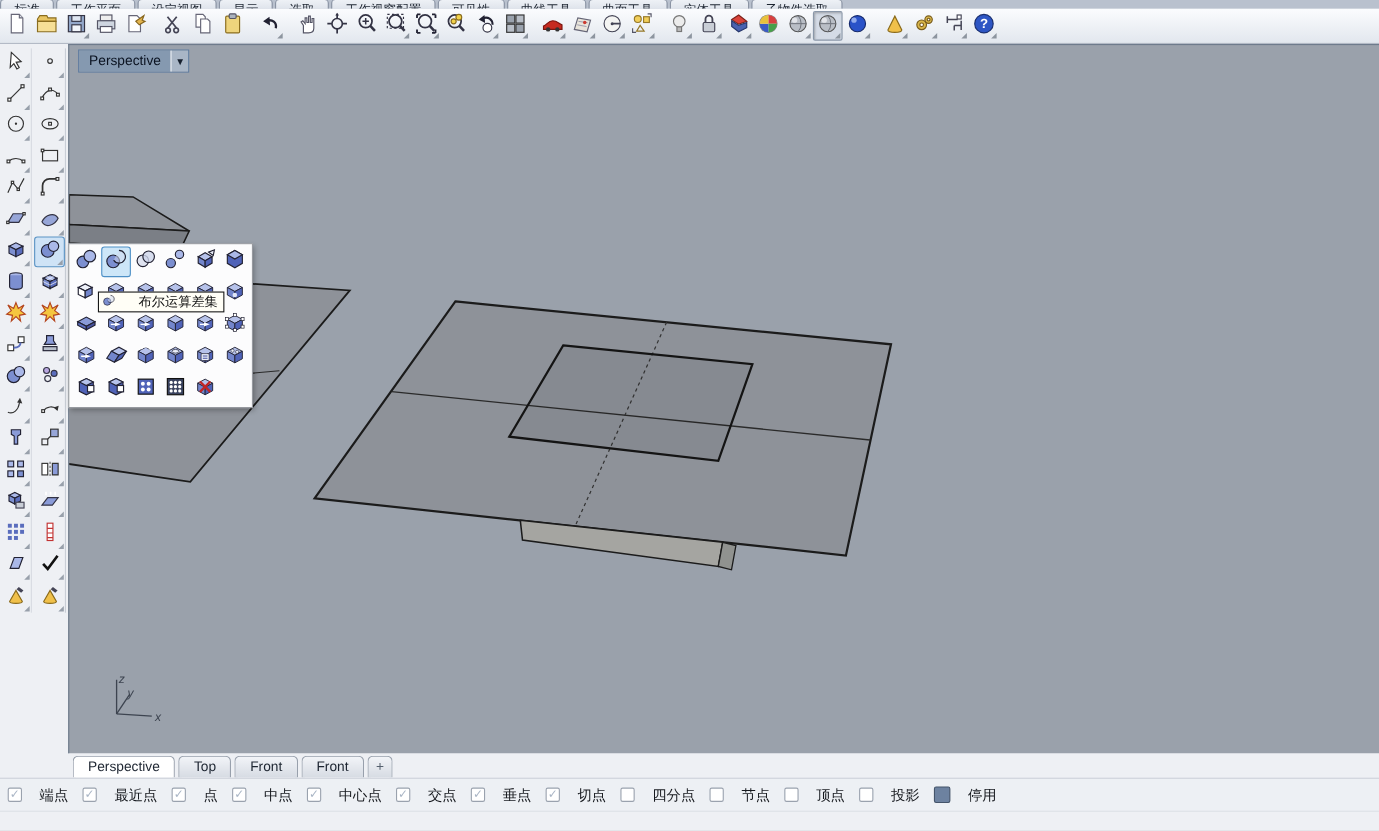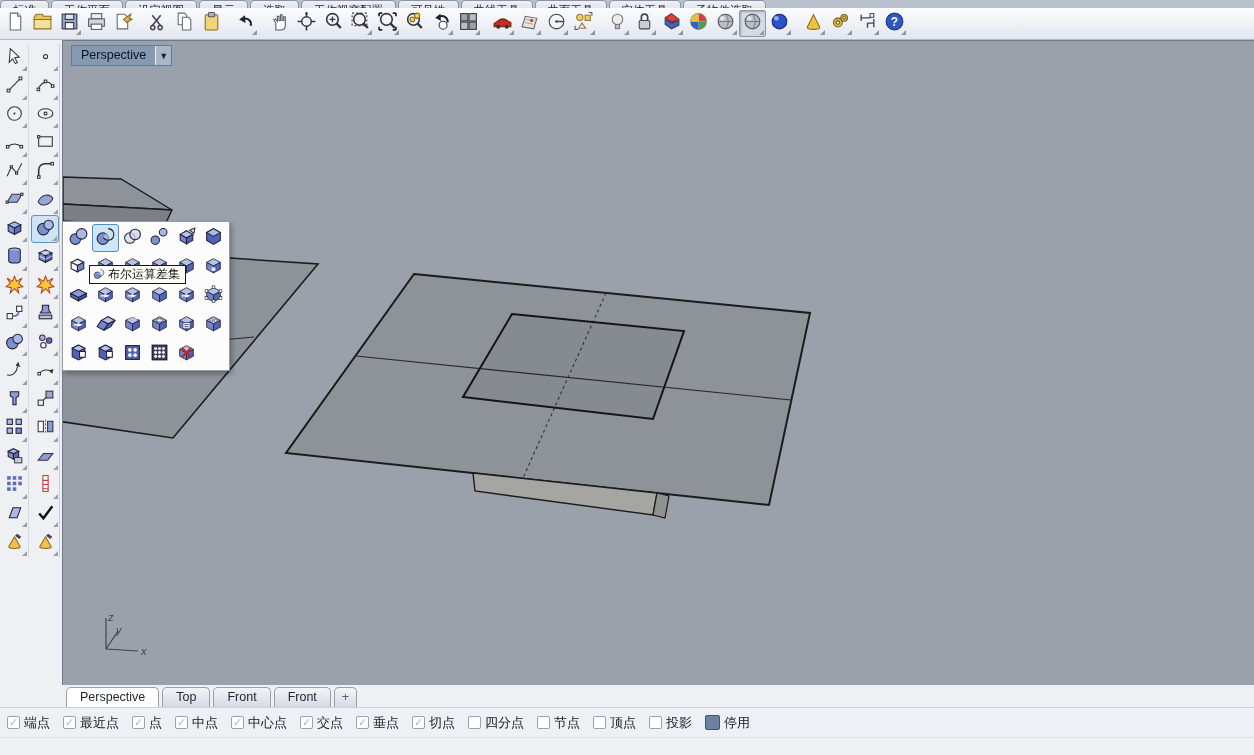--- a/index.html
+++ b/index.html
@@ -50,21 +50,21 @@
 
   
   #flyout { position:absolute; left:62px; top:221px; width:168px; height:150px;
     background:#fcfcfd; border:1px solid #96999f; box-shadow:2px 3px 5px rgba(0,0,0,.3);
     padding:2px; }
   .frow { display:flex; height:29px; }
   .fbtn { position:relative; width:27px; height:28px; display:flex; align-items:center;
     justify-content:center; }
   .fbtn.selected { background:#cde6f8; border:1px solid #4d8fc6; border-radius:3px; }
   #tooltip { position:absolute; left:26px; top:43px; height:19px; display:flex;
-    align-items:center; gap:3px; background:#fffef6; border:1px solid #17181a;
+    align-items:center; gap:21px; background:#fffef6; border:1px solid #17181a;
     padding:0 5px 0 3px; z-index:5; }
   #tooltip .txt { font-size:12px; color:#111; white-space:nowrap; }
   #tooltip svg { width:12px; height:12px; }
 
   
   #tabrow { position:absolute; left:62px; top:685px; width:1192px; height:22px;
     display:flex; align-items:flex-end; gap:3px; padding-left:4px;
     background:#eef0f4; }
   .vtab { padding:2px 13px 3px 13px; font-size:12.5px; color:#1d2531;
     background:linear-gradient(#f2f4f8,#d6dbe3); border:1px solid #98a0ac;
@@ -73,21 +73,21 @@
   .vtab.plus { padding:2px 7px 3px 7px; color:#55606e; }
 
   
   #statusbar { position:absolute; left:0; top:707px; width:1254px; height:30px;
     background:#edf0f4; border-top:1px solid #cdd2da; display:flex; align-items:center;
     gap:13px; padding-left:7px; }
   .snap { display:flex; align-items:center; gap:4px; }
   .cb { width:13px; height:13px; background:#ffffff; border:1px solid #9aa2ae;
     border-radius:2px; font-size:11px; line-height:11px; color:#aab6c6;
     text-align:center; font-weight:bold; }
-  .snap .lab { font-size:13px; color:#15181d; }
+  .snap .lab { font-size:13px; color:#15181d;margin-left:12px; }
   .cb.disablebox { width:15px; height:15px; background:#6d82a0; border:1px solid #44546a; }
   #footer { position:absolute; left:0; top:737px; width:1254px; height:18px;
     background:#eef0f4; border-top:1px solid #dde1e7; }
 </style>
 </head>
 <body>
 
 <div id="menubar"><span class="mtab">标准</span><span class="mtab">工作平面</span><span class="mtab">设定视图</span><span class="mtab">显示</span><span class="mtab">选取</span><span class="mtab">工作视窗配置</span><span class="mtab">可见性</span><span class="mtab">曲线工具</span><span class="mtab">曲面工具</span><span class="mtab">实体工具</span><span class="mtab">子物件选取</span></div>
 
 <div id="toolbar">

